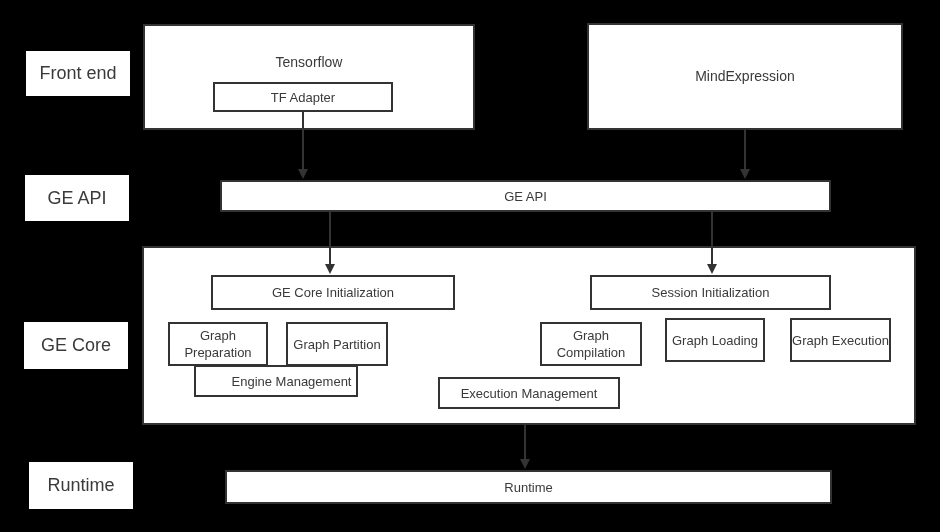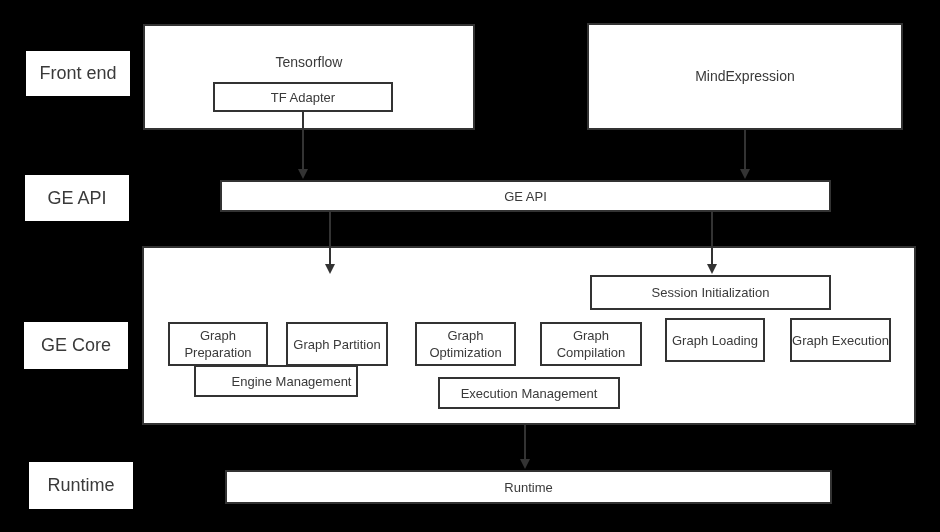--- a/index.html
+++ b/index.html
@@ -114,25 +114,25 @@
   <div class="node box-tensorflow">
     <span class="title">Tensorflow</span>
   </div>
   <div class="node box-tf-adapter">TF Adapter</div>
   <div class="node box-mindexpression">MindExpression</div>
 
   <div class="node bar-ge-api">GE API</div>
 
   <div class="node box-ge-core"></div>
 
+  <div class="node box-ge-core-init">GE Core Initialization</div>
   <div class="node box-session-init">Session Initialization</div>
 
   <div class="node box-graph-preparation">Graph Preparation</div>
   <div class="node box-graph-partition">Graph Partition</div>
-  <div class="node box-graph-optimization">Graph Optimization</div>
   <div class="node box-graph-compilation">Graph Compilation</div>
   <div class="node box-graph-loading">Graph Loading</div>
   <div class="node box-graph-execution">Graph Execution</div>
 
   <div class="node box-engine-management">Engine Management</div>
   <div class="node box-operator-management">Execution Management</div>
 
   <div class="node bar-runtime">Runtime</div>
 
   <div class="arrow a-tf"></div>

